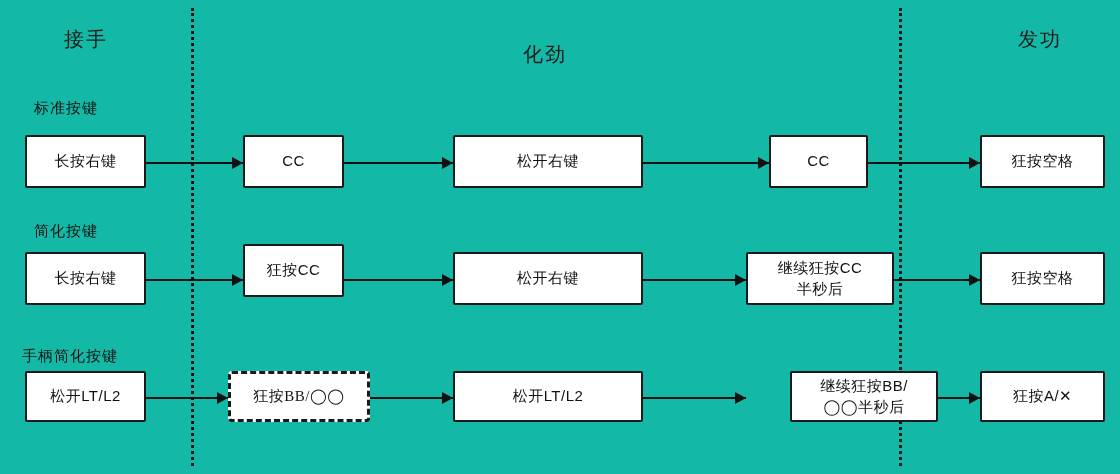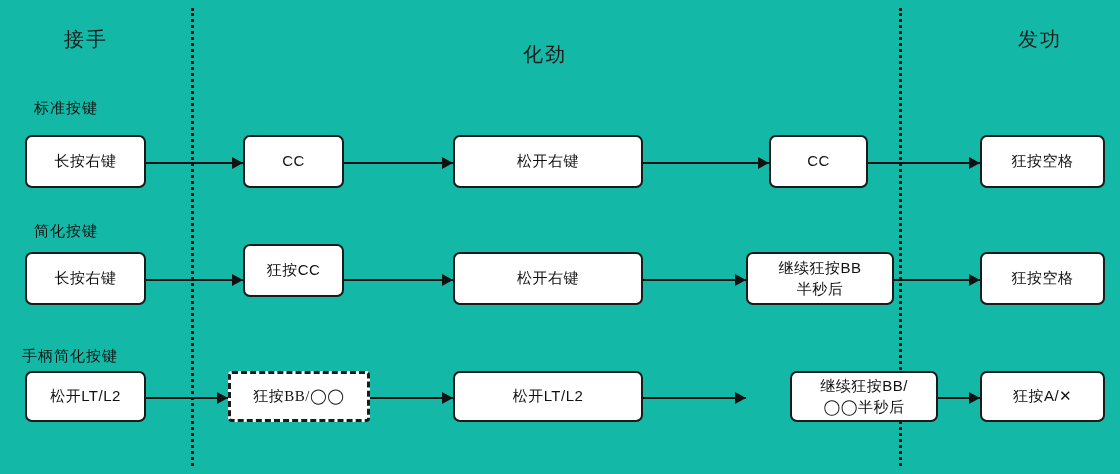--- a/index.html
+++ b/index.html
@@ -37,21 +37,21 @@
     color: #111111;
     white-space: nowrap;
     letter-spacing: 1px;
     font-weight: 500;
   }
   
   .node {
     position: absolute;
     box-sizing: border-box;
     border: 2px solid #1a1a1a;
-    border-radius: 7px;
+    border-radius: 2px;
     background: #ffffff;
     display: flex;
     align-items: center;
     justify-content: center;
     text-align: center;
     font-size: 15px;
     color: #111111;
     line-height: 1.35;
     letter-spacing: 0.5px;
     padding: 2px 4px;
@@ -157,21 +157,21 @@
           <span class="node-text">狂按CC</span>
         </div>
       </div>
       <div class="node" style="left: 453px; top: 252px; width: 190px; height: 53px;">
         <div>
           <span class="node-text">松开右键</span>
         </div>
       </div>
       <div class="node" style="left: 746px; top: 252px; width: 148px; height: 53px;">
         <div>
-          <span class="node-text">继续狂按BB</span>
+          <span class="node-text">继续狂按CC</span>
           <span class="node-text">半秒后</span>
         </div>
       </div>
       <div class="node" style="left: 980px; top: 252px; width: 125px; height: 53px;">
         <div>
           <span class="node-text">狂按空格</span>
         </div>
       </div>
       <div class="node" style="left: 25px; top: 371px; width: 121px; height: 51px;">
         <div>

